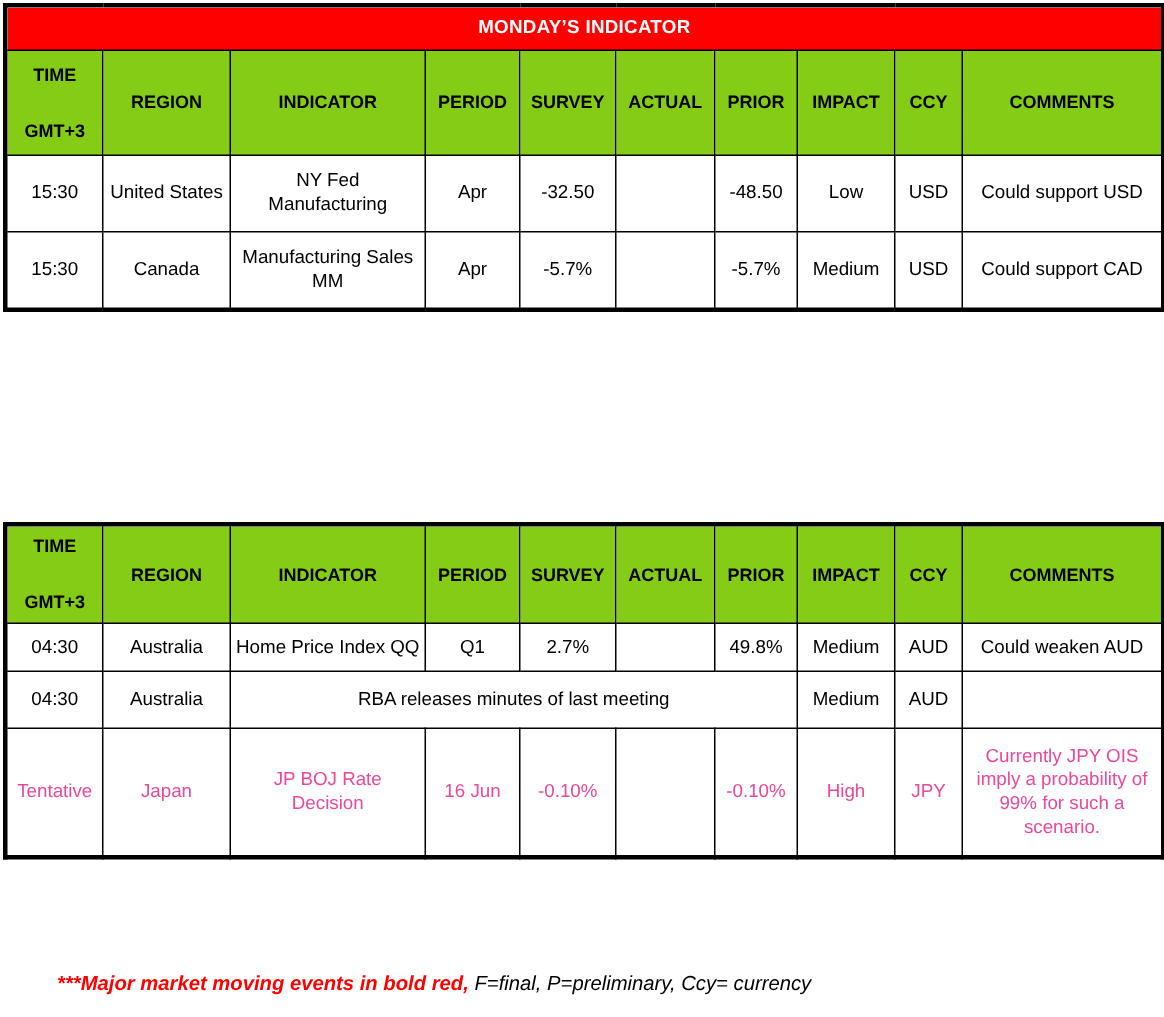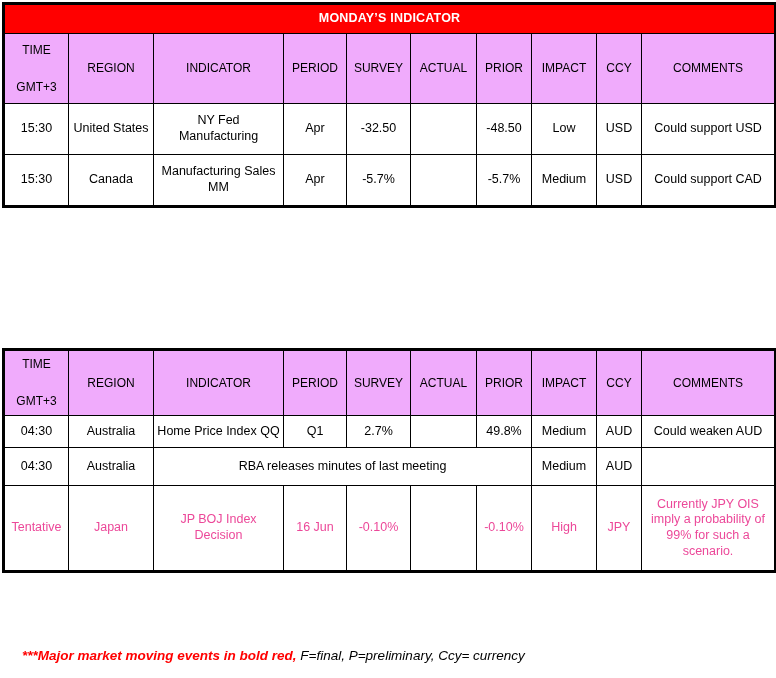--- a/index.html
+++ b/index.html
@@ -30,38 +30,38 @@
   }
   td.title-cell {
     background: #FF0000;
     color: #ffffff;
     font-weight: bold;
     font-size: 14px;
     letter-spacing: 0.2px;
     height: 26px;
   }
   tr.hdr-row td {
-    background: #f0abfc;
-    font-weight: normal;
+    background: #84cc16;
+    font-weight: bold;
     font-size: 12px;
   }
   .time-hdr {
     display: flex;
     flex-direction: column;
     justify-content: space-between;
     height: 52px;
     align-items: center;
   }
   tr.hl td {
     color: #ec4899;
     font-weight: normal;
   }
   .footnote {
     position: absolute;
-    left: 22px;
+    left: 38px;
     top: 648px;
     font-size: 13.5px;
     font-style: italic;
     white-space: nowrap;
   }
   .footnote .emph {
     color: #FF0000;
     font-weight: bold;
   }
 </style>
@@ -176,21 +176,21 @@
     <td>04:30</td>
     <td>Australia</td>
     <td colspan="5">RBA releases minutes of last meeting</td>
     <td>Medium</td>
     <td>AUD</td>
     <td></td>
   </tr>
   <tr class="hl" style="height:86px;">
     <td>Tentative</td>
     <td>Japan</td>
-    <td>JP BOJ Index Decision</td>
+    <td>JP BOJ Rate Decision</td>
     <td>16 Jun</td>
     <td>-0.10%</td>
     <td></td>
     <td>-0.10%</td>
     <td>High</td>
     <td>JPY</td>
     <td>Currently JPY OIS imply a probability of 99% for such a scenario.</td>
   </tr>
 </tbody>
   </table>

